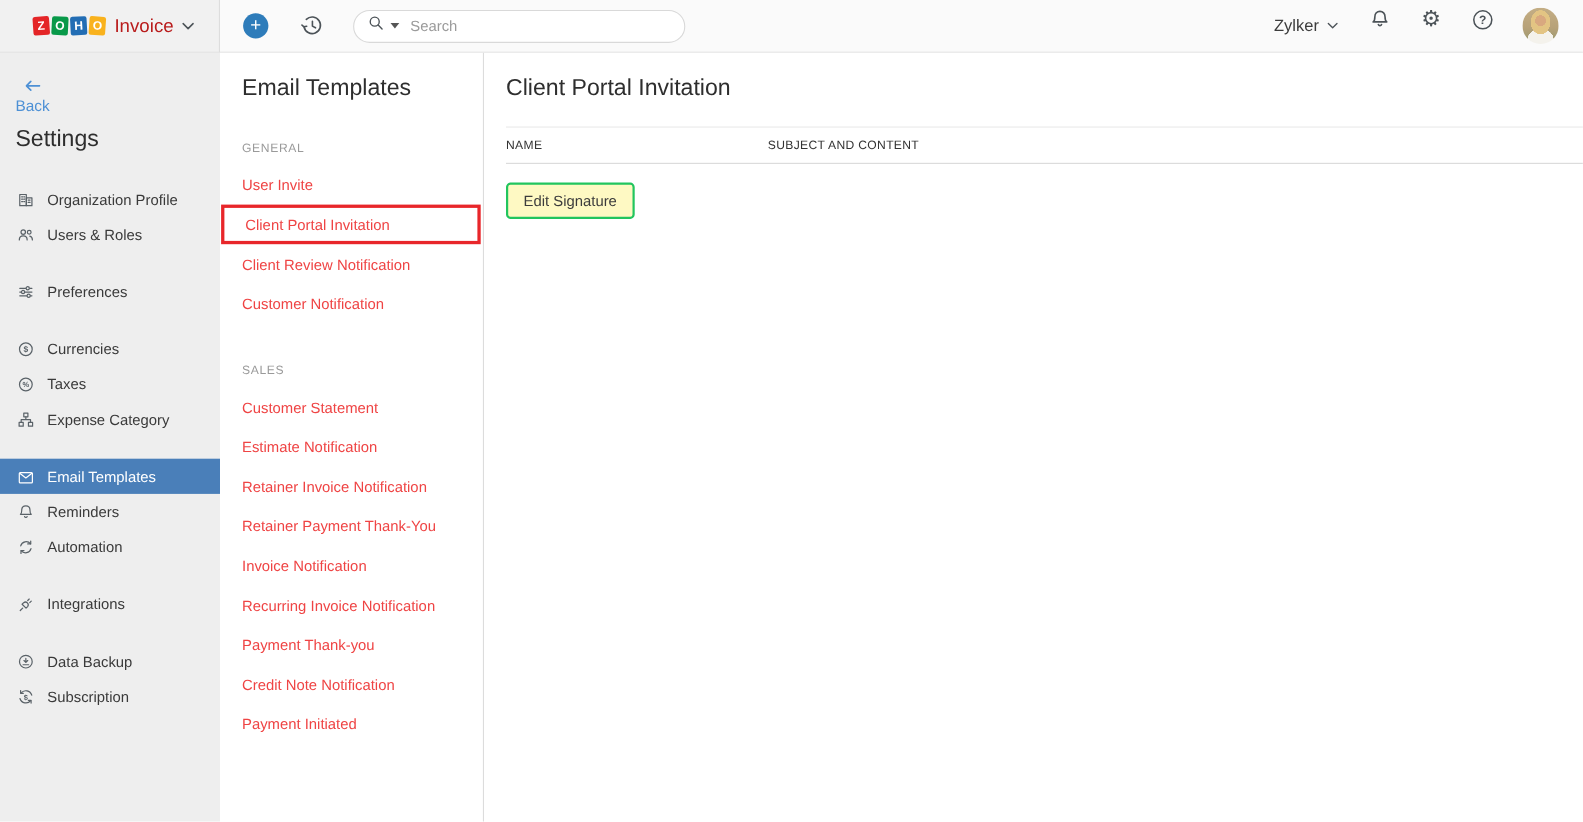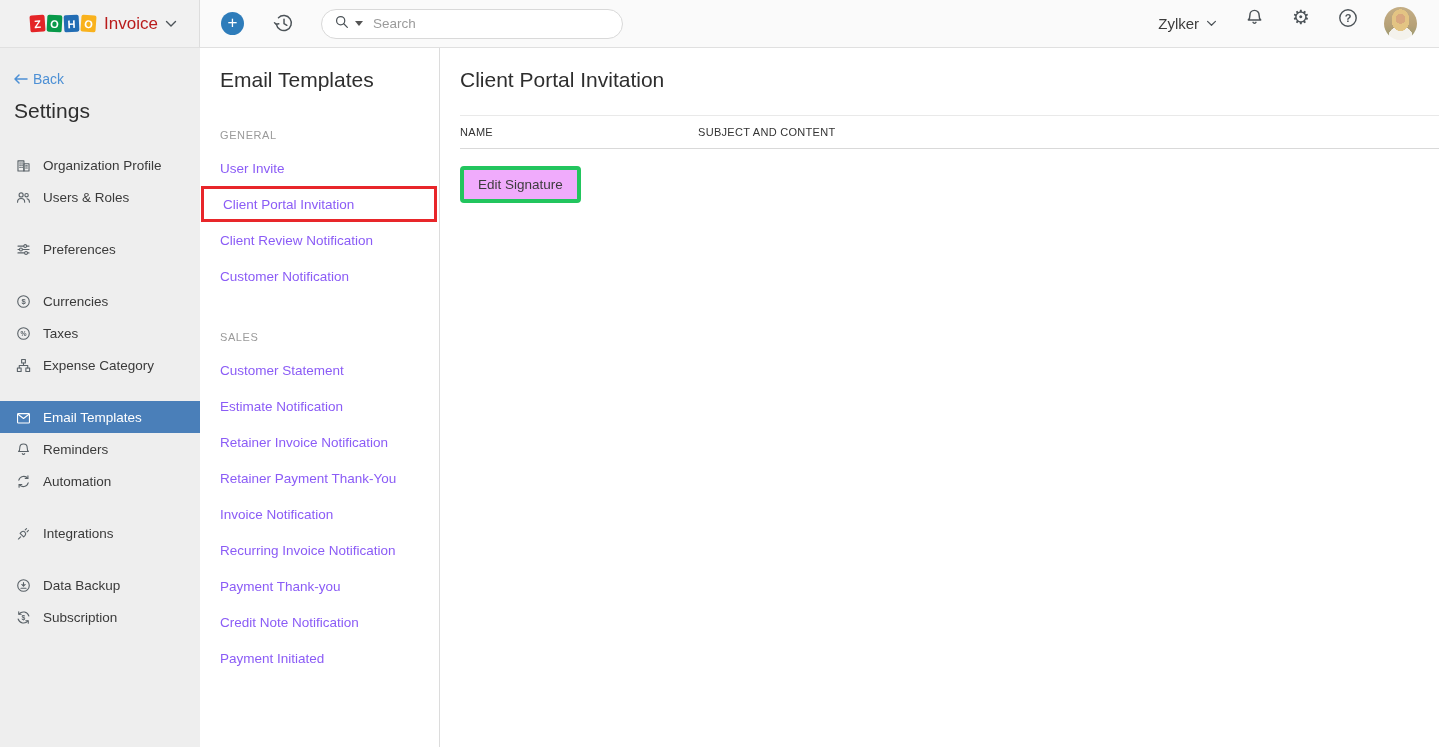--- a/index.html
+++ b/index.html
@@ -42,54 +42,54 @@
       radial-gradient(circle 5px at 50% 36%, #d9a87f 98%, transparent),
       radial-gradient(ellipse 9px 11px at 50% 40%, #e3c483 98%, transparent),
       radial-gradient(ellipse 12px 10px at 50% 88%, #f4f2ec 98%, transparent),
       linear-gradient(180deg, #c4ae85 0%, #b7a178 55%, #95986f 100%); }
 
   
   .layout { display:flex; height:699px; }
 
   
   .sidebar { width:200px; background:#eeeeee; padding-top:22px; flex-shrink:0; }
-  .back-link { color:#4d90d5; font-size:14px; margin-left:14px; cursor:pointer; display:inline-flex; align-items:center; gap:5px; }
+  .back-link { color:#4d90d5; font-size:14px; margin-left:14px; cursor:pointer; display:inline-flex; align-items:center; gap:5px;flex-direction:column; }
   .back-arrow svg { display:block; fill:none; stroke:#4d90d5; stroke-width:1.5; stroke-linecap:round; stroke-linejoin:round; }
   .settings-title { font-size:21px; color:#2e2e2e; margin:11px 0 0 14px; font-weight:400; }
   .nav { margin-top:26px; }
   .nav-group + .nav-group { margin-top:20px; }
   .nav-item { height:32px; display:flex; align-items:center; padding-left:14px; font-size:13.5px;
     color:#3a3a3a; cursor:pointer; }
   .nav-item .icon { width:18px; height:18px; margin-right:11px; display:flex; align-items:center; justify-content:center; }
   .nav-item .icon svg { fill:none; stroke:#5a6268; stroke-width:1.3; stroke-linecap:round; stroke-linejoin:round; display:block; }
   .nav-item .icon svg text { fill:#5a6268; stroke:none; font-family:"Liberation Sans", sans-serif; font-weight:bold; }
   .nav-item.selected { background:#4a7fb9; color:#fff; }
   .nav-item.selected .icon svg { stroke:#fff; }
 
   
   .mid-panel { width:240px; background:#fff; border-right:1px solid #dcdcdc; flex-shrink:0; padding-top:20px; }
   .mid-title { font-size:21px; color:#2e2e2e; font-weight:400; margin-left:20px; }
   .section-header { font-size:11px; color:#9a9a9a; letter-spacing:.6px; margin:37px 0 9px 20px; }
-  .tpl-item { height:36px; display:flex; align-items:center; padding-left:20px; font-size:13.5px; color:#8b5cf6; cursor:pointer; }
+  .tpl-item { height:36px; display:flex; align-items:center; padding-left:20px; font-size:13.5px; color:#ef4444; cursor:pointer; }
   .tpl-item.highlighted { border:3px solid #e8262a; height:36px; margin:0 2px 0 1px; padding-left:19px; }
 
   
   .main-panel { flex:1; background:#fff; padding:20px 0 0 20px; }
   .main-title { font-size:21px; color:#2e2e2e; font-weight:400; }
   .tbl { margin-top:23px; }
   .tbl-header { display:flex; border-top:1px solid #e9e9e9; border-bottom:1px solid #d9d9d9;
     padding:10px 0; font-size:11px; font-weight:normal; color:#333; letter-spacing:.3px; }
   .col-name { width:238px; flex-shrink:0; }
   .col-subject { flex:1; }
   .tbl-row { display:flex; padding:13px 0 11px; border-bottom:1px solid #e9e9e9; font-size:13.5px; }
   .link { color:#4285c8; cursor:pointer; }
   .subject-line { color:#2f2f2f; }
   .mail-content-wrap { margin-top:5px; }
   .mail-content-box { display:inline-block; border:3px solid #e8262a; padding:1px 5px 2px 2px; }
-  .edit-sig-btn { margin-top:17px; background:#f0abfc; border:4px solid #22c55e; border-radius:4px;
+  .edit-sig-btn { margin-top:17px; background:#fef9c3; border:2px solid #22c55e; border-radius:4px;
     padding:7px 14px; font-size:13.5px; color:#3c3c3c; cursor:pointer; font-family:"Liberation Sans", sans-serif; }
 </style>
 </head>
 <body>
 
 <div class="topbar">
   <div class="logo-area">
     <div class="tiles">
       <span class="tile tile-0">Z</span>
       <span class="tile tile-1">O</span>

